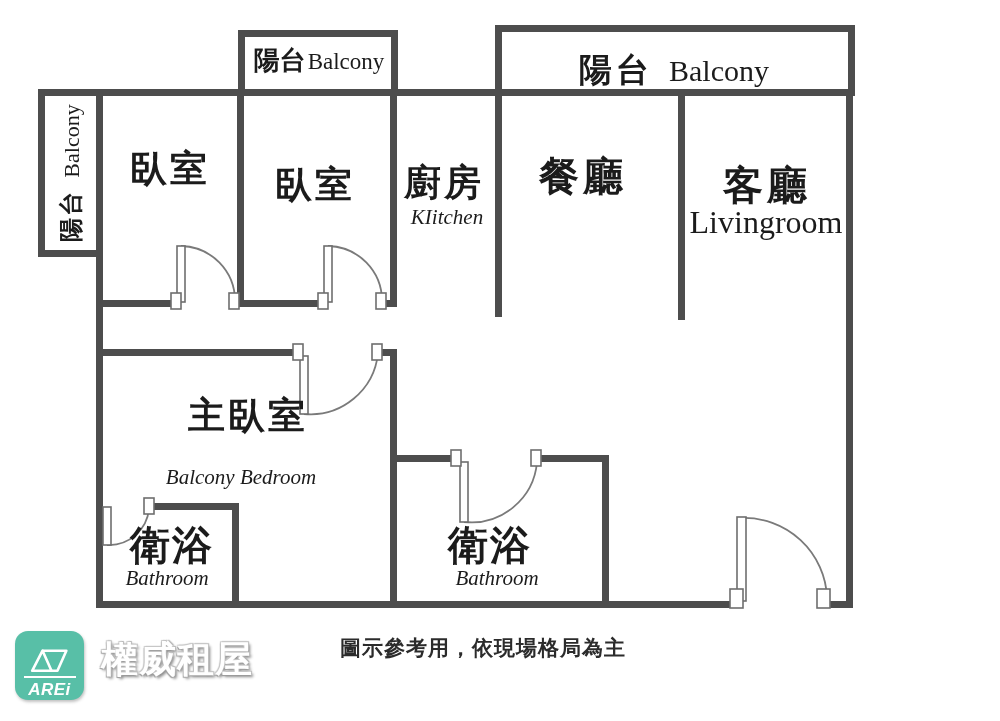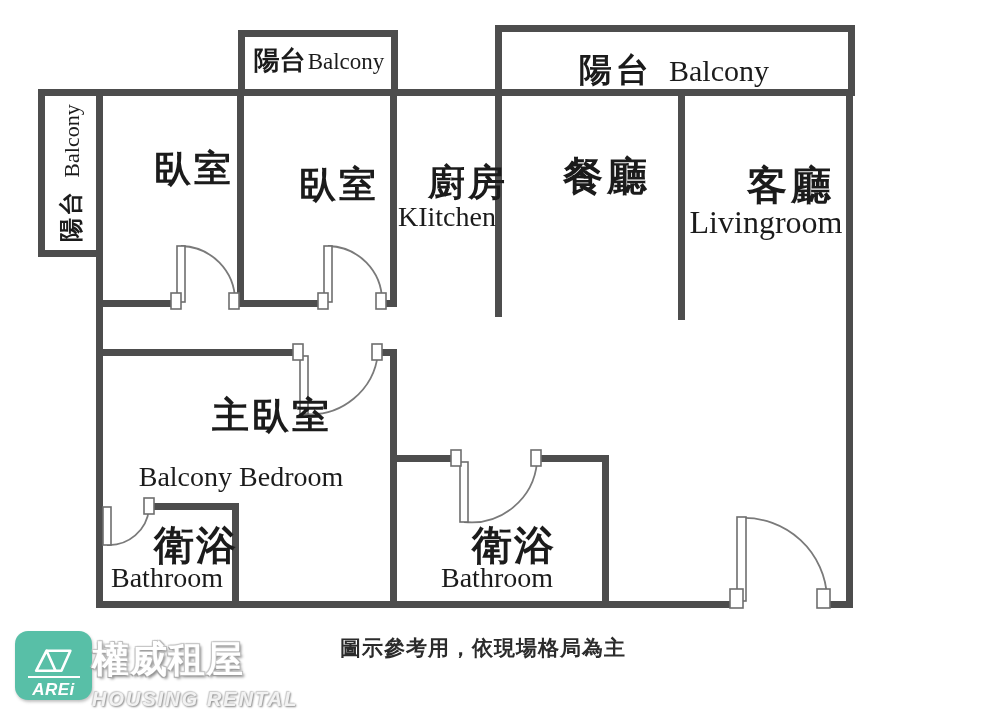--- a/index.html
+++ b/index.html
@@ -3,26 +3,26 @@
 <meta charset="utf-8">
 <style>
   * { margin: 0; padding: 0; box-sizing: border-box; }
   html, body { width: 1000px; height: 721px; background: #ffffff; overflow: hidden; }
   body { position: relative; font-family: "Liberation Sans", sans-serif; }
 
   .plan { position: absolute; left: 0; top: 0; width: 1000px; height: 721px; }
 
   .lbl { position: absolute; transform: translate(-50%, -50%); white-space: nowrap;
          color: #1b1b1b; line-height: 1; text-align: center; }
-  .zh    { font-family: "Liberation Serif", "DejaVu Serif", serif; font-weight: 600; margin-left: 24px; }
+  .zh    { font-family: "Liberation Serif", "DejaVu Serif", serif; font-weight: 600; }
   .en    { font-family: "Liberation Serif", "DejaVu Serif", serif; font-weight: 400; }
   .zh-36 { font-size: 37px; letter-spacing: 3px; }
   .zh-40 { font-size: 40px; letter-spacing: 4px; }
   .zh-33 { font-size: 40px; letter-spacing: 2px; }
-  .en-27 { font-size: 28px; }
+  .en-27 { font-size: 21px; font-style: italic; }
   .en-29 { font-size: 32px; }
 
   .balcony-left { transform: translate(-50%, -50%) rotate(-90deg); }
   .balcony-left .bzh { font-size: 24px; font-weight: 600; letter-spacing: 2px;
                        font-family: "Liberation Serif", "DejaVu Serif", serif; }
   .balcony-left .ben { font-size: 22px; margin-left: 12px;
                        font-family: "Liberation Serif", "DejaVu Serif", serif; }
   .balcony-small .bzh { font-size: 26px; font-weight: 600;
                         font-family: "Liberation Serif", "DejaVu Serif", serif; }
   .balcony-small .ben { font-size: 23px; margin-left: 2px;
@@ -30,28 +30,28 @@
   .balcony-large .bzh { font-size: 33px; font-weight: 600; letter-spacing: 4px;
                         font-family: "Liberation Serif", "DejaVu Serif", serif; }
   .balcony-large .ben { font-size: 30px; margin-left: 16px;
                         font-family: "Liberation Serif", "DejaVu Serif", serif; }
 
   .caption { position: absolute; left: 483px; top: 648px; transform: translate(-50%, -50%);
              font-size: 21px; font-weight: bold; color: #2b2b2b; white-space: nowrap;
              font-family: "Liberation Sans", sans-serif; letter-spacing: 1px; }
 
   .logo { position: absolute; left: 15px; top: 631px; display: flex; align-items: flex-start; }
-  .logo-badge { width: 77px; height: 69px; border-radius: 13px; background: #58bfa7;
+  .logo-badge { width: 69px; height: 69px; border-radius: 13px; background: #58bfa7;
                 display: flex; flex-direction: column; align-items: center;
                 padding-top: 16px; box-shadow: 1px 2px 3px rgba(120,120,120,.45); }
   .logo-badge .divider { width: 52px; height: 3px; background: #ffffff; margin-top: 2px; }
   .logo-badge .badge-text { color: #ffffff; font-weight: bold; font-style: italic;
                             font-size: 17px; margin-top: 2px; letter-spacing: 0.5px;
                             font-family: "Liberation Sans", sans-serif; }
-  .logo-words { margin-left: 0; padding-top: 4px; }
+  .logo-words { margin-left: 17px; padding-top: 4px; }
   .brand-zh { font-size: 37px; font-weight: bold; color: #ffffff; letter-spacing: 1px;
               text-shadow: -1px -1px 1px #c8c8c8, 1px -1px 1px #b5b5b5,
                            -1px 1px 1px #9a9a9a, 2px 2px 3px #8a8a8a; }
   .brand-en { font-size: 20px; font-weight: bold; font-style: italic; color: #f2f2f2;
               letter-spacing: 2px; margin-top: 3px;
               text-shadow: -1px -1px 1px #cccccc, 1px 1px 2px #8f8f8f, 0 0 2px #aaaaaa; }
 </style>
 </head>
 <body>
 
@@ -176,15 +176,14 @@
   <div class="logo-badge">
     <svg width="56" height="36" viewBox="0 0 56 36">
       <path d="M4 32 L18 5 L30 32 Z" fill="none" stroke="#ffffff" stroke-width="3.5" stroke-linejoin="round"></path>
       <path d="M18 5 L50 5 L38 32 L30 32" fill="none" stroke="#ffffff" stroke-width="3.5" stroke-linejoin="round"></path>
     </svg>
     <div class="divider"></div>
     <div class="badge-text">AREi</div>
   </div>
   <div class="logo-words">
     <div class="brand-zh">權威租屋</div>
-    <div class="brand-en">HOUSING RENTAL</div>
   </div>
 </div>
 
 </body></html>

